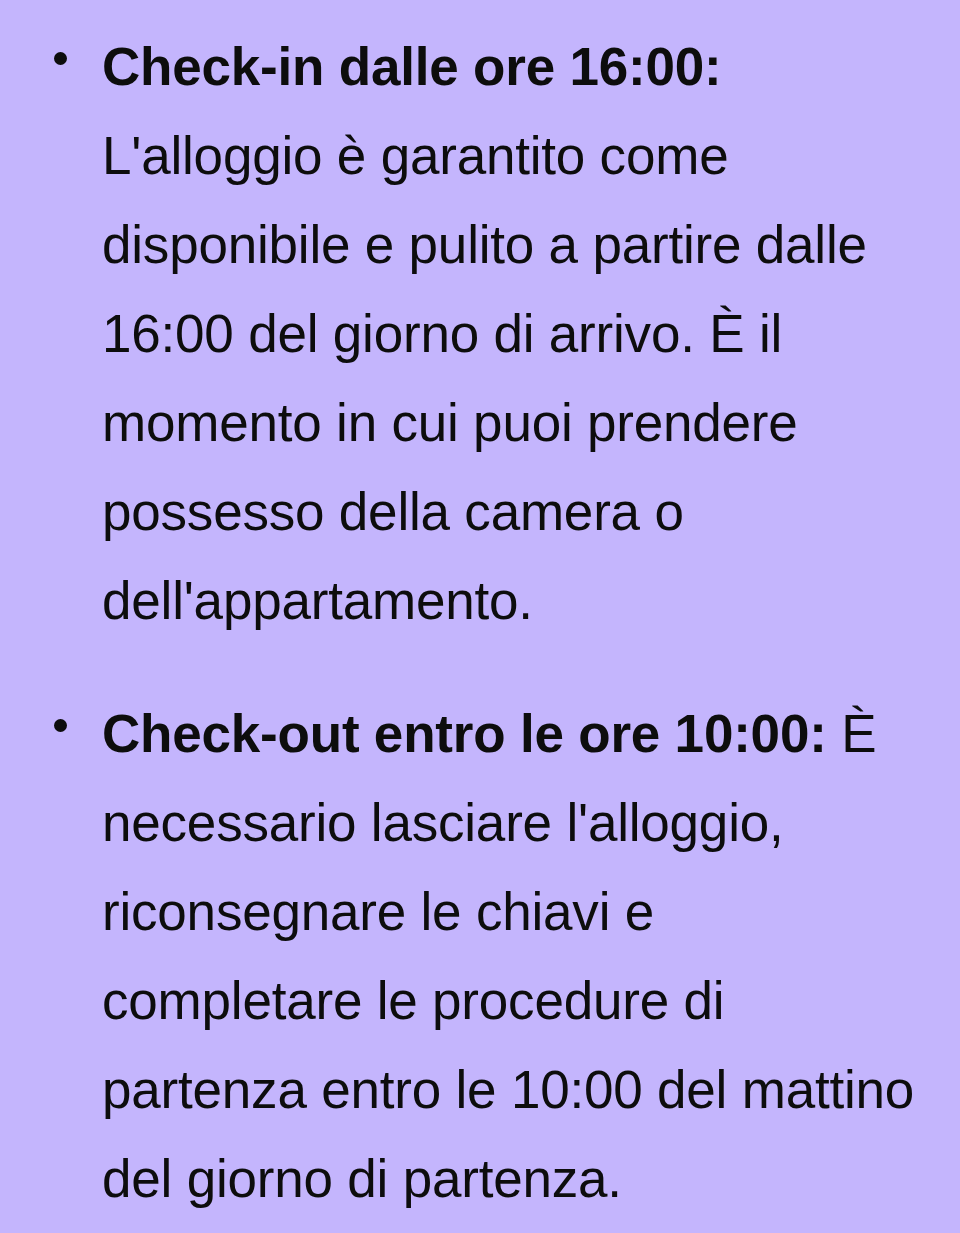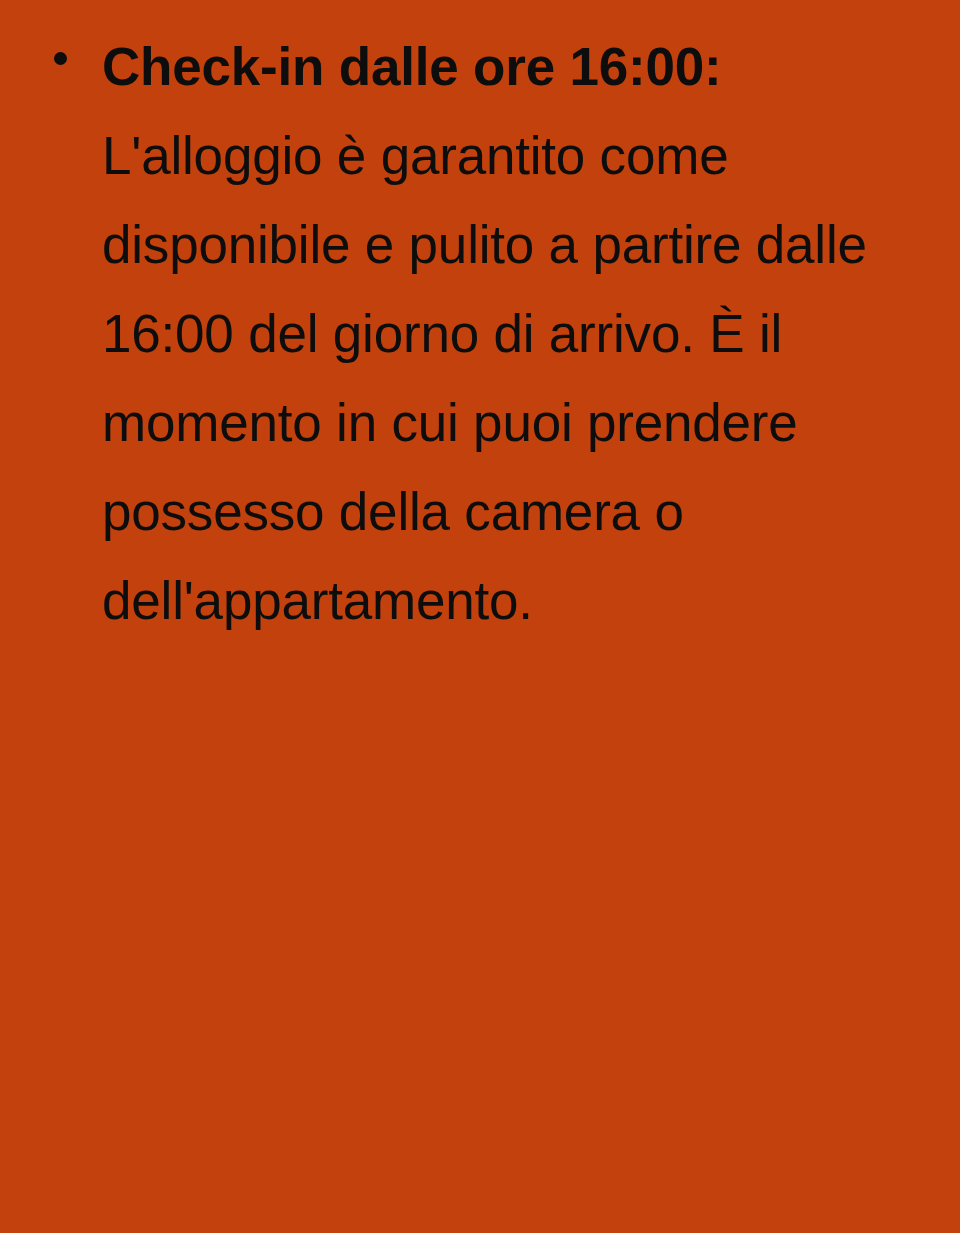--- a/index.html
+++ b/index.html
@@ -12,21 +12,21 @@
     height: 1233px;
     font-family: "Liberation Sans", sans-serif;
     color: #111111;
     overflow: hidden;
   }
   .page {
     width: 960px;
     height: 1233px;
     box-sizing: border-box;
     padding: 22px 40px 0 40px;
-    background: #c2410c;
+    background: #c4b5fd;
   }
   ul.bullet-list {
     list-style: none;
     margin: 0;
     padding: 0;
   }
   li.bullet-item {
     position: relative;
     padding-left: 62px;
     margin: 0 0 44px 0;
@@ -57,14 +57,17 @@
   }
 </style>
 </head>
 <body>
 
 <div class="page">
   <ul class="bullet-list">
     <li class="bullet-item">
       <span class="lead">Check-in dalle ore 16:00:</span><span class="body-text"> L'alloggio è garantito come disponibile e pulito a partire dalle 16:00 del giorno di arrivo. È il momento in cui puoi prendere possesso della camera o dell'appartamento.</span>
     </li>
+    <li class="bullet-item">
+      <span class="lead">Check-out entro le ore 10:00:</span><span class="body-text"> È necessario lasciare l'alloggio, riconsegnare le chiavi e completare le procedure di partenza entro le 10:00 del mattino del giorno di partenza.</span>
+    </li>
   </ul>
 </div>
 
 </body></html>

